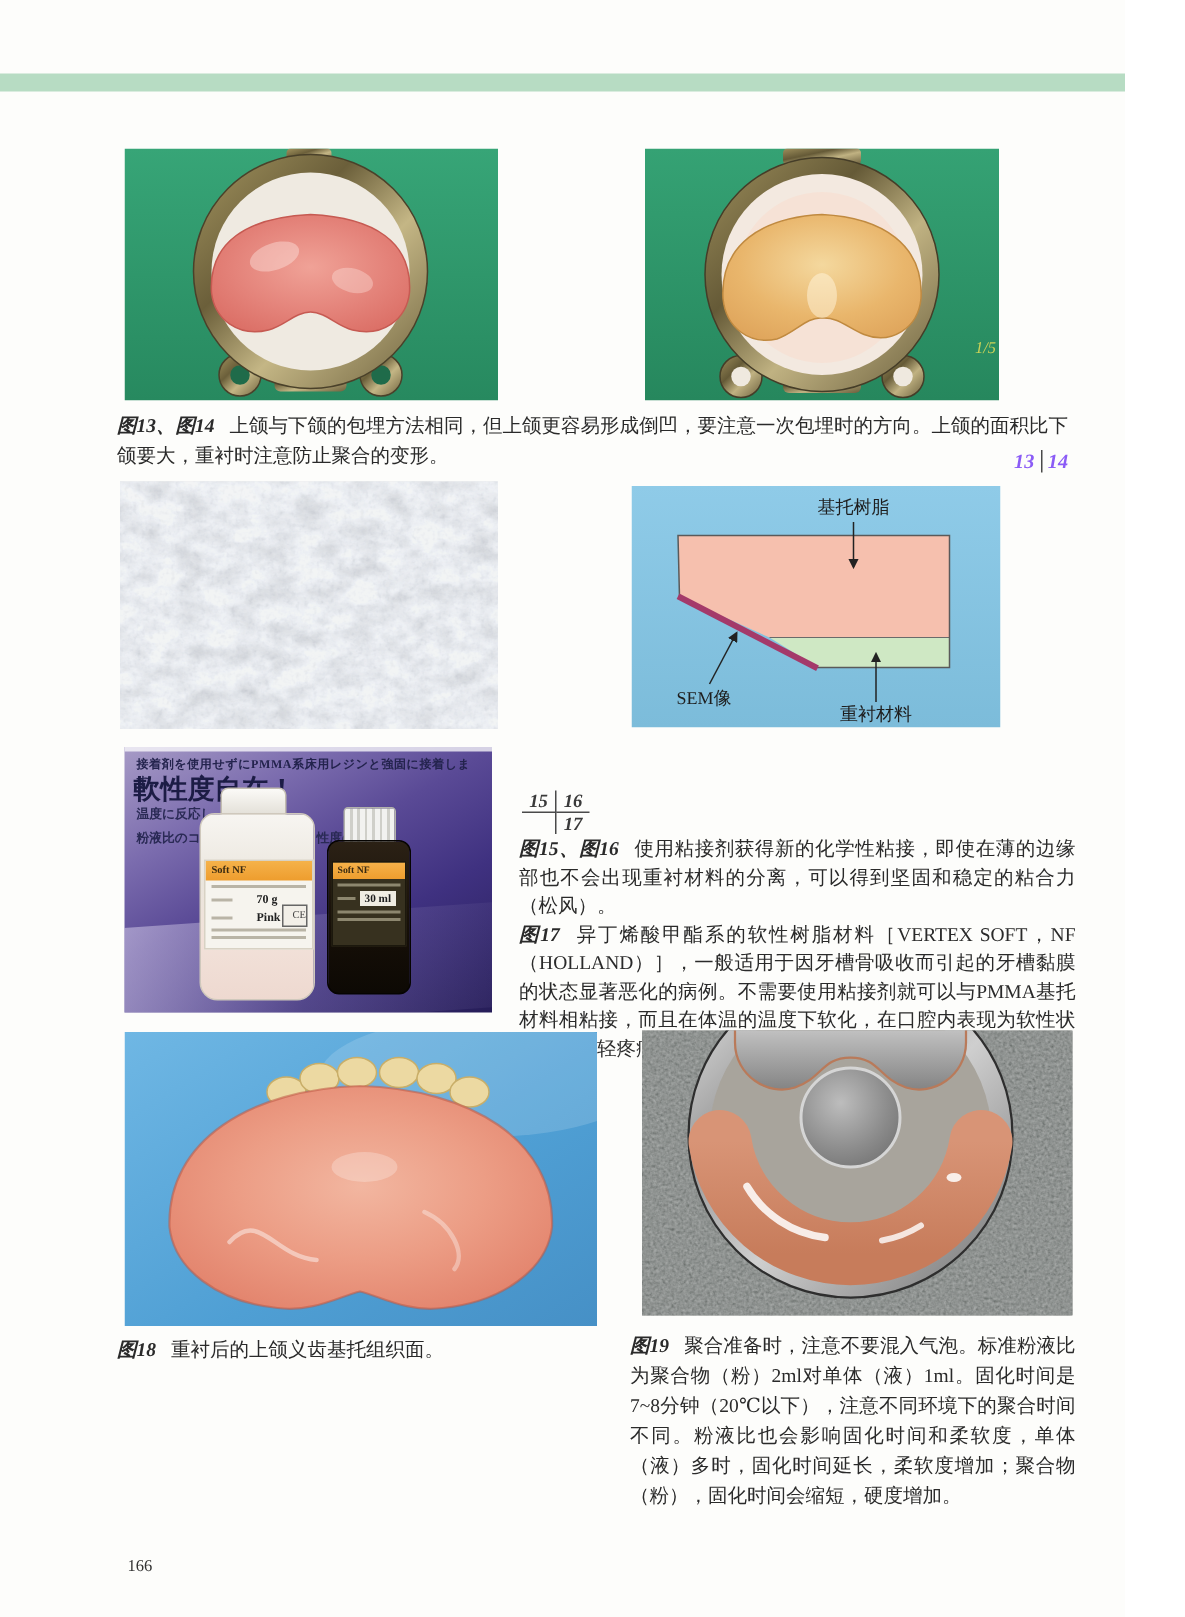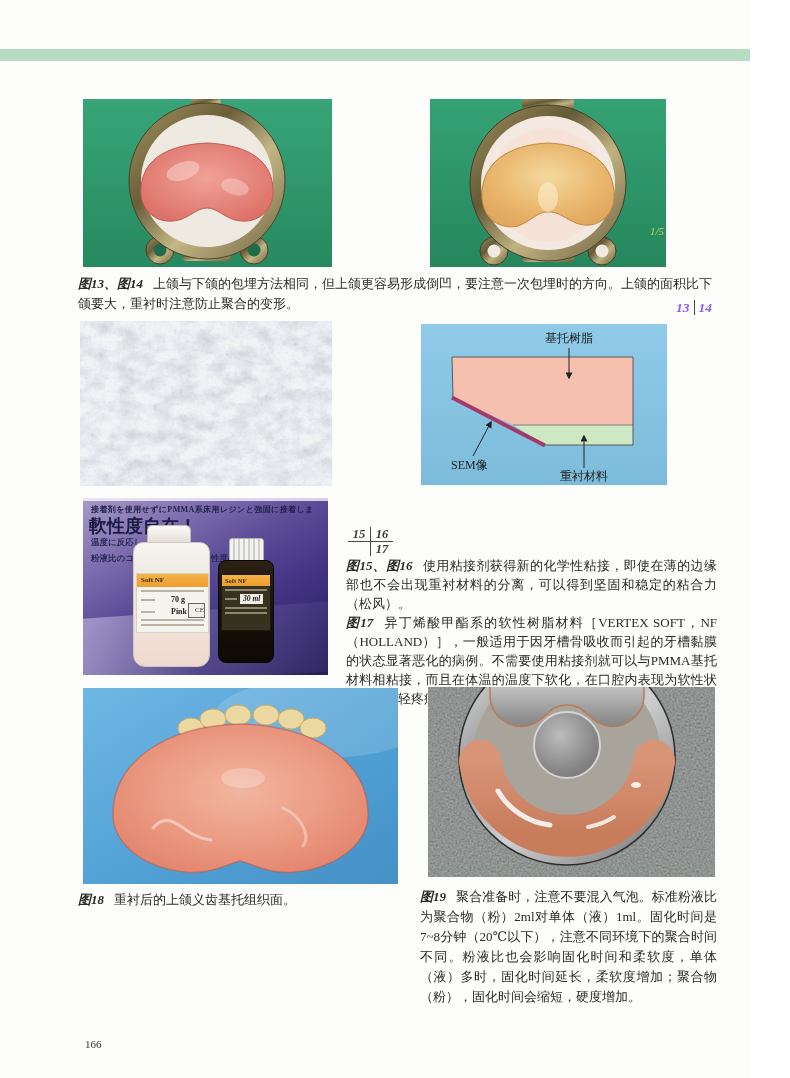--- a/index.html
+++ b/index.html
@@ -52,21 +52,21 @@
         font-size:7px;line-height:13px;text-align:right;color:#444;background:#f2efe8;}
   .bottleS{position:absolute;left:135px;top:40px;width:55px;height:124px;}
   .bottleS .capw{position:absolute;left:11px;top:0;width:33px;height:26px;border-radius:3px;
         background:repeating-linear-gradient(90deg,#f2f2f0 0 3px,#cfcfc9 3px 5px);border:1px solid #b2b2ab;}
   .bottleS .body{position:absolute;left:0;top:22px;width:54px;height:101px;border-radius:8px;
         background:linear-gradient(180deg,#2b2115,#171008 55%,#0d0904);border:1px solid #060402;}
   .bottleS .label{position:absolute;left:3px;top:36px;width:48px;height:55px;background:#37311f;
         border:1px solid #1c180d;overflow:hidden;}
   .srow{display:flex;align-items:center;gap:3px;margin:3px 0 0 3px;}
   .srow .f{width:12px;height:2px;background:#8d876f;}
-  .srow .v{background:#efece2;color:#1c1c1c;font-size:7.5px;font-weight:bold;padding:0 3px;line-height:10px;font-style:italic;}
+  .srow .v{background:#efece2;color:#1c1c1c;font-size:7.5px;font-weight:bold;padding:0 3px;line-height:10px;}
   .sbar{height:2px;background:#8d876f;margin:3px 3px 0 3px;}
 </style>
 </head>
 <body>
 
 <div class="page">
 
   <div class="hdr-bar"></div>
 
   <svg class="abs" style="left:83px;top:99px" width="249" height="168" viewBox="0 0 249 168">

